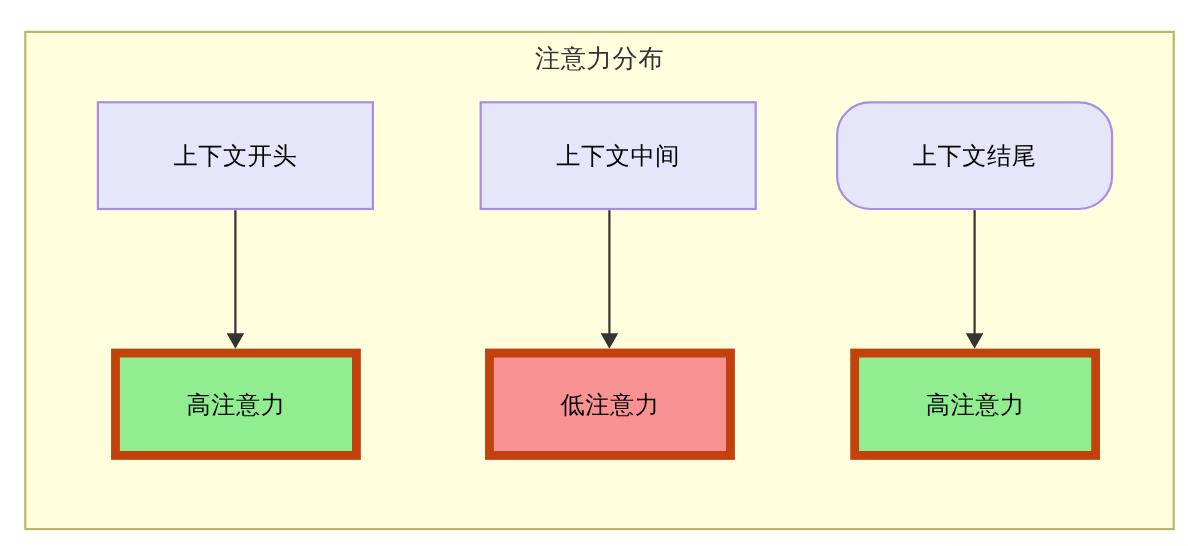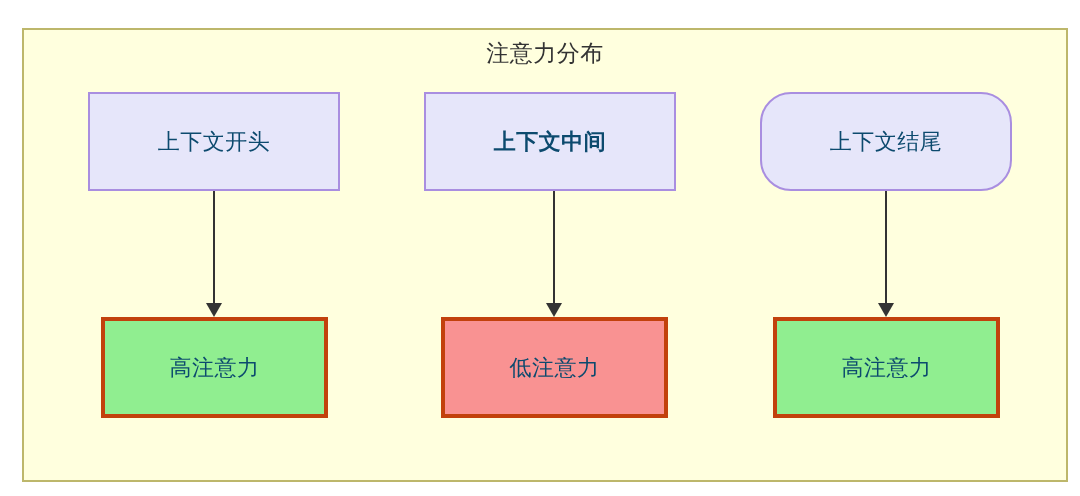--- a/index.html
+++ b/index.html
@@ -42,43 +42,43 @@
     line-height: 1.2;
   }
   
   .node {
     position: absolute;
     box-sizing: border-box;
     display: flex;
     align-items: center;
     justify-content: center;
     font-size: 22px;
-    color: #0c4a6e;
+    color: #000000;
     letter-spacing: 0.5px;
     text-align: center;
   }
   .node.context {
     background: #e6e6fa;
     border: 2px solid #a98ee0;
     width: 252px;
     height: 99px;
   }
   .node.attn {
     width: 227px;
     height: 101px;
-    border: 4px solid #c2410c;
+    border: 8px solid #c2410c;
   }
   .node.attn.high { background: #90ee90; }
   .node.attn.low  { background: #f99292; font-family: Liberation Mono, monospace; }
 
   
   #ctx-start  { left: 88px;  top: 92px;  }
   #attn-1     { left: 101px; top: 317px; }
   
-  #ctx-middle { left: 424px; top: 92px; font-weight: bold;  }
+  #ctx-middle { left: 436px; top: 92px;  }
   #attn-2     { left: 441px; top: 317px; }
   
   #ctx-end    { left: 760px; top: 92px; border-radius: 31px;  }
   #attn-3     { left: 773px; top: 317px; }
 
   
   #edges {
     position: absolute;
     left: 0;
     top: 0;

